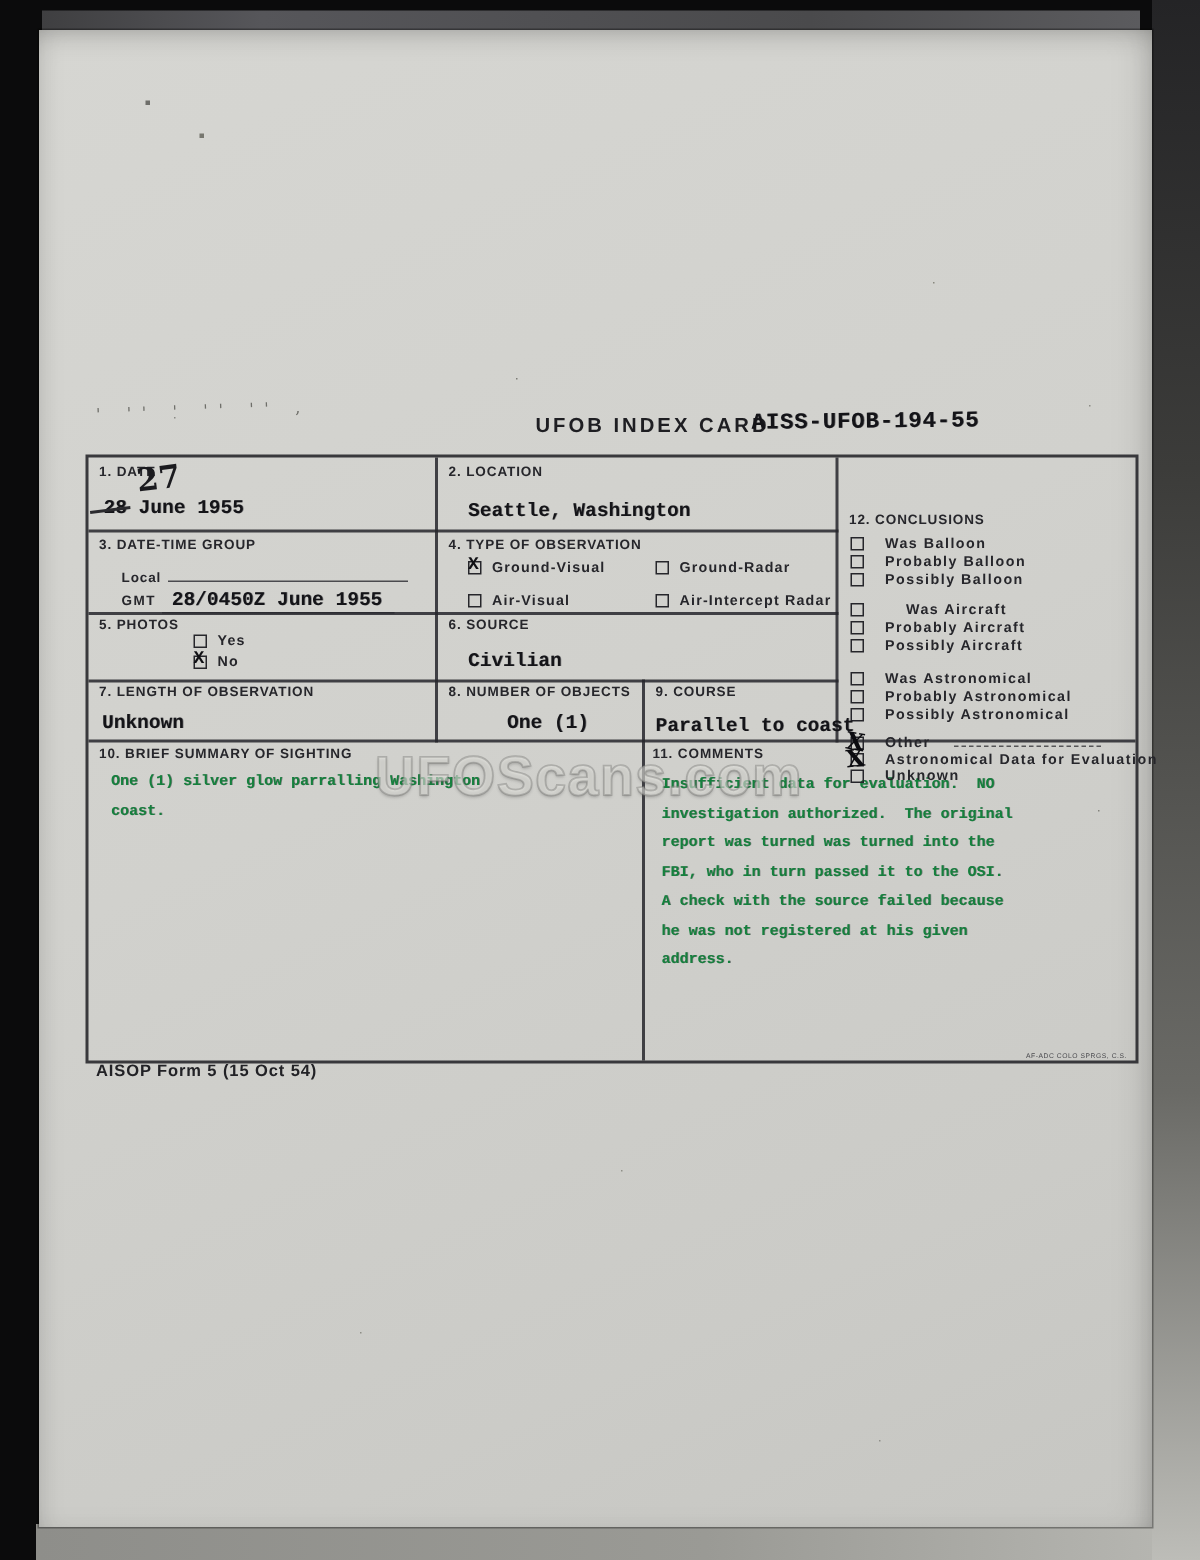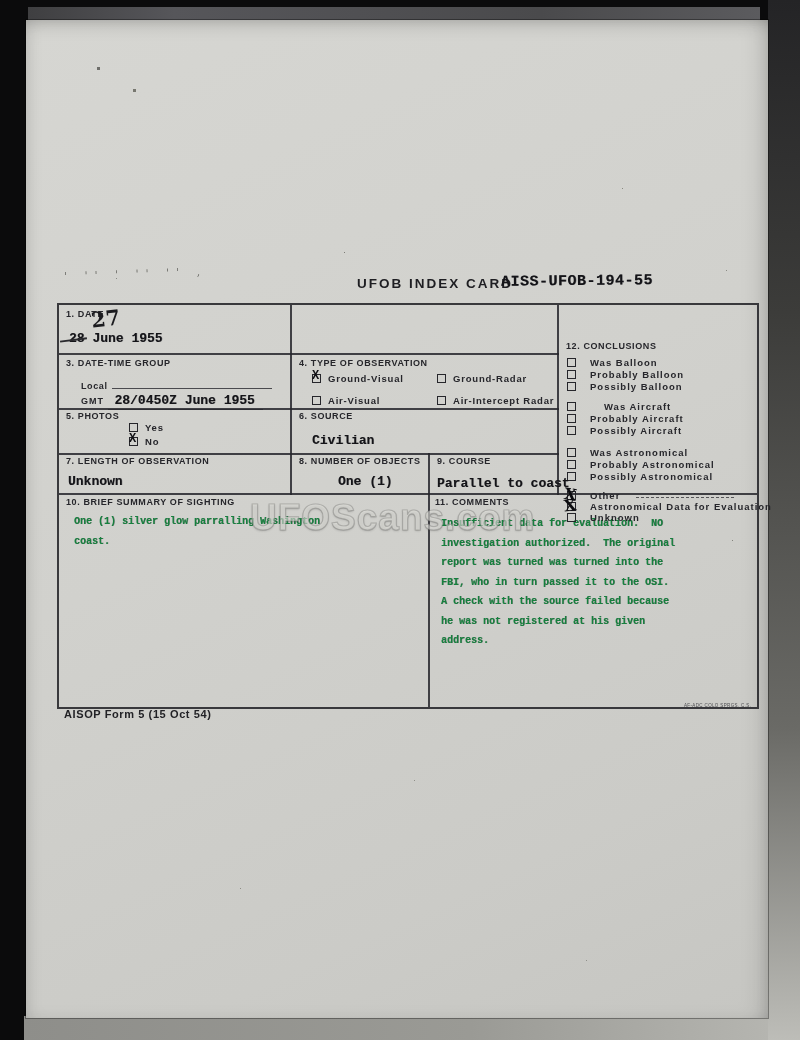--- a/index.html
+++ b/index.html
@@ -103,20 +103,24 @@
   <div class="ln" style="left:498px;top:0;width:2px;height:190px;"></div>
 
   <div class="cell" style="left:0;top:0;width:231px;height:48px;">
     <span class="flabel" style="left:7px;top:4px;">1. DATE</span>
     <span class="handwrite" style="left:32px;top:1px;">27</span>
     <div class="typed" style="position:absolute;left:10px;top:26px;">
       <span class="struck">28</span><span> June 1955</span>
     </div>
   </div>
 
+  <div class="cell" style="left:231px;top:0;width:267px;height:48px;">
+    <span class="flabel" style="left:9px;top:4px;">2. LOCATION</span>
+    <div class="typed" style="position:absolute;left:22px;top:28px;">Seattle, Washington</div>
+  </div>
 
   <div class="cell" style="left:0;top:48px;width:231px;height:55px;">
     <span class="flabel" style="left:7px;top:5px;">3. DATE-TIME GROUP</span>
     <div style="position:absolute;left:22px;top:22px;">
       <span class="flabel" style="position:static;">Local</span>
       <span class="u-line" style="width:160px;height:10px;"></span>
     </div>
     <div style="position:absolute;left:22px;top:37px;">
       <span class="flabel" style="position:static;letter-spacing:1px;">GMT</span>
       <span class="u-line typed" style="padding:0 8px 1px 6px;">28/0450Z June 1955</span>

